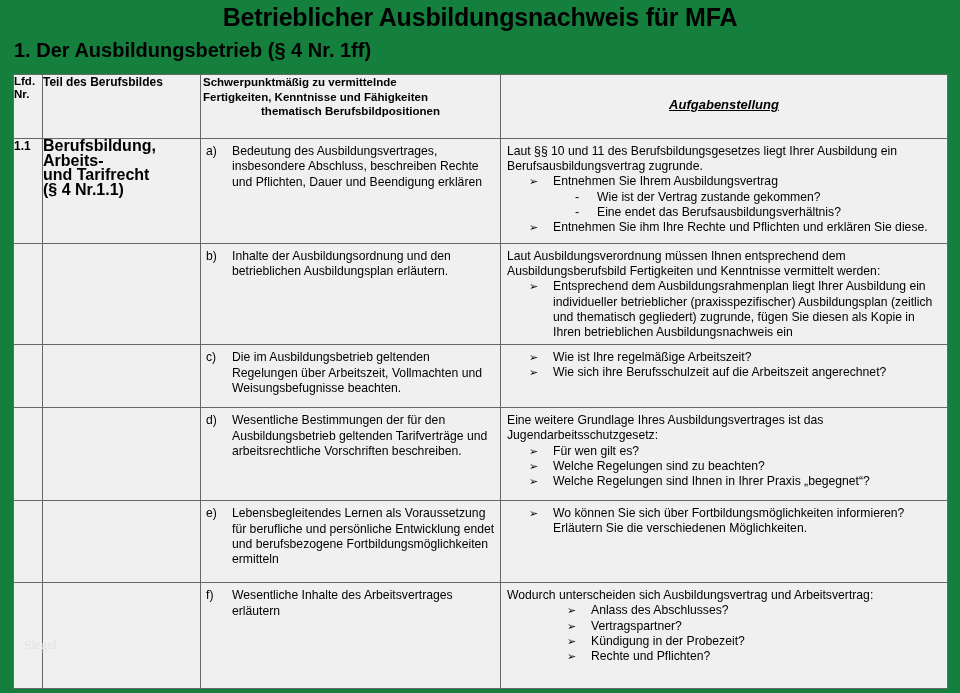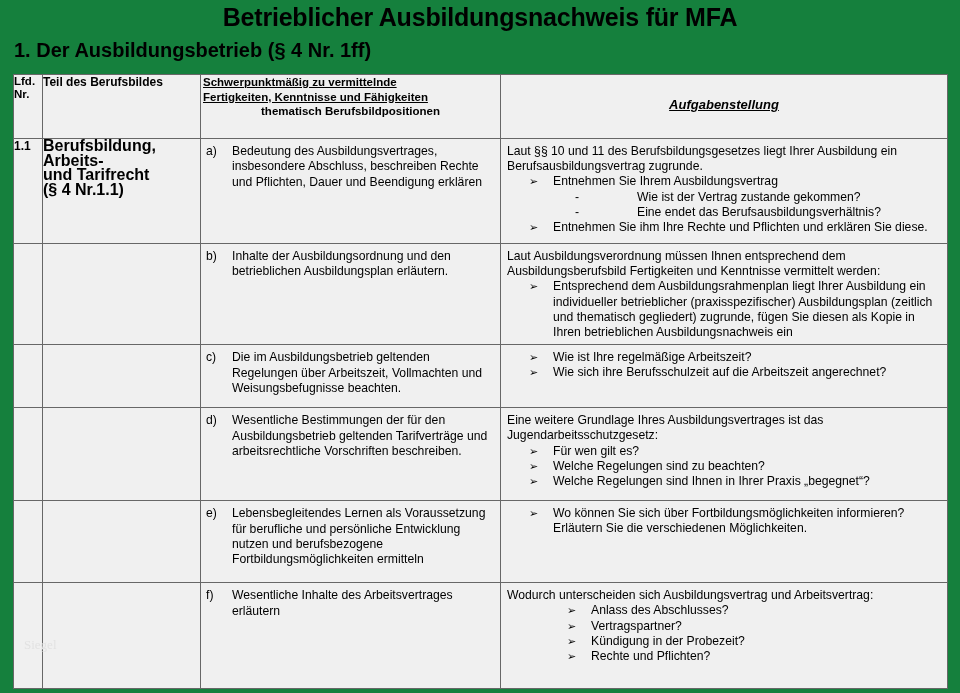--- a/index.html
+++ b/index.html
@@ -82,21 +82,21 @@
     padding: 5px 0 0 8px;
     line-height: 14px;
   }
   .hdr-schwer {
     font-size: 11.5px;
     font-weight: bold;
     line-height: 14.5px;
     padding: 4px 6px 4px 6px;
     text-align: center;
   }
-  .hdr-schwer .l1 { text-align: left; padding-left: 2px; text-decoration: underline; }
+  .hdr-schwer .l1 { text-align: left; padding-left: 2px; }
   .hdr-aufg {
     text-align: center;
     vertical-align: middle;
   }
   .hdr-aufg .aufg-text {
     display: inline-block;
     font-size: 13px;
     font-weight: bold;
     font-style: italic;
     text-decoration: underline;
@@ -151,21 +151,21 @@
 
   .subdash { margin: 0; padding: 0; list-style: none; }
   .subdash > li {
     display: flex;
   }
   .subdash > li > .dash {
     flex: 0 0 22px;
     padding-left: 22px;
     box-sizing: content-box;
   }
-  .subdash > li > .dtext { flex: 1 1 auto; margin-left: 40px; }
+  .subdash > li > .dtext { flex: 1 1 auto; }
 
   .bullets.deep > li > .arrow { padding-left: 60px; }
 
   .watermark {
     position: absolute;
     left: 24px;
     top: 637px;
     font-size: 13px;
     color: #e2e2e2;
     font-family: "Liberation Serif", serif;
@@ -324,21 +324,21 @@
         </div>
       </td>
     </tr>
 
     <tr>
       <td style="height:81px;"></td>
       <td></td>
       <td>
         <div class="item">
           <span class="marker">e)</span>
-          <span class="body">Lebensbegleitendes Lernen als Voraussetzung für berufliche und persönliche Entwicklung nutzen und berufsbezogene Fortbildungsmöglichkeiten ermitteln</span>
+          <span class="body">Lebensbegleitendes Lernen als Voraussetzung für berufliche und persönliche Entwicklung endet und berufsbezogene Fortbildungsmöglichkeiten ermitteln</span>
         </div>
       </td>
       <td>
         <div class="aufgabe">
           <ul class="bullets">
             <li>
               <span class="arrow">➢</span>
               <span class="btext">
                 <span>Wo können Sie sich über Fortbildungsmöglichkeiten informieren?</span>
                 <div>Erläutern Sie die verschiedenen Möglichkeiten.</div>

